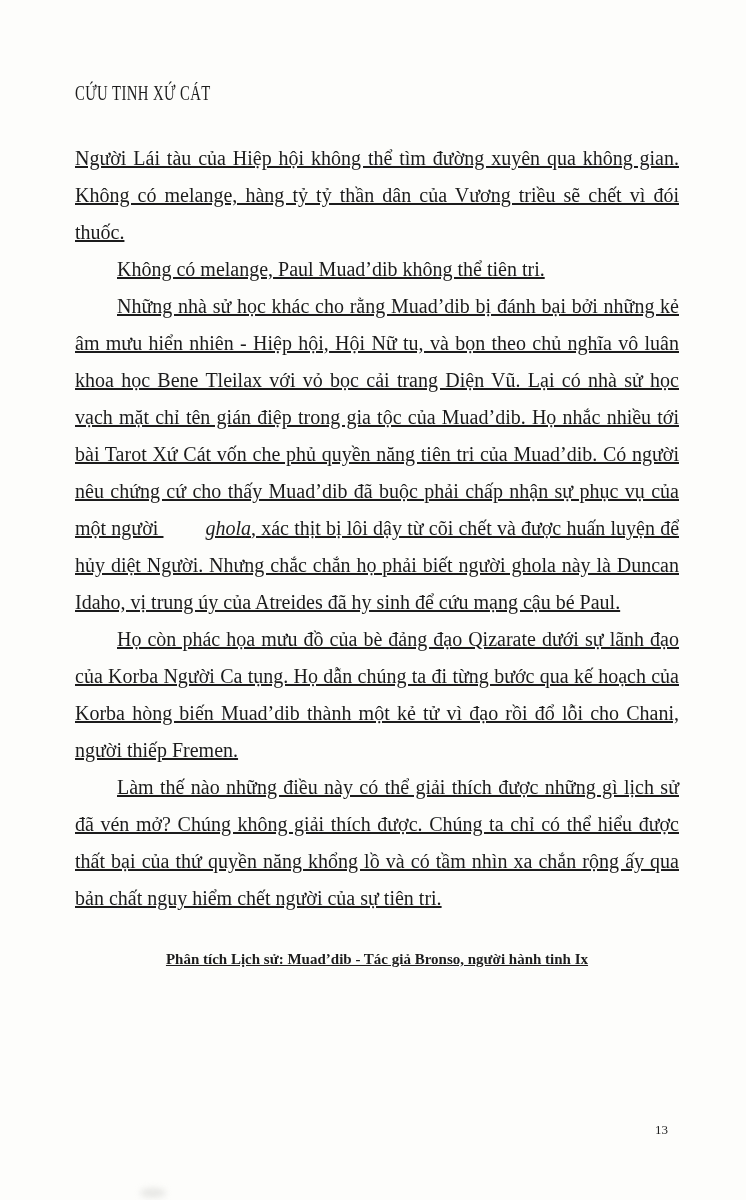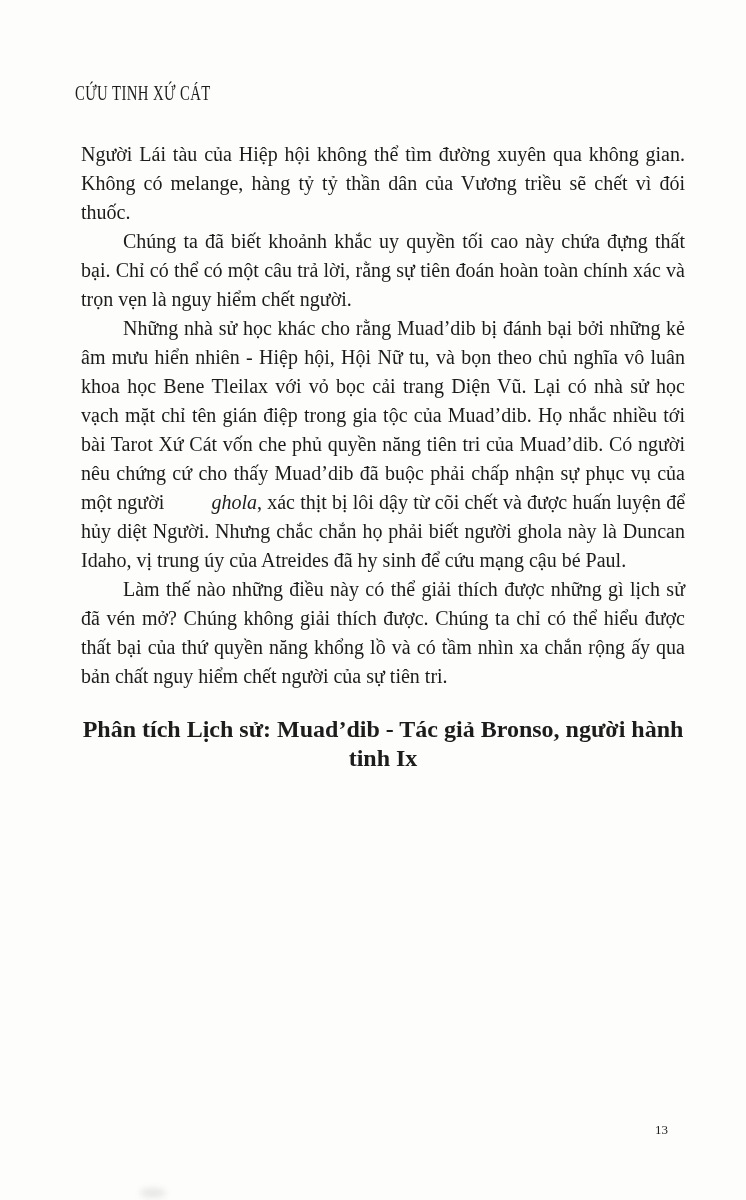--- a/index.html
+++ b/index.html
@@ -20,35 +20,36 @@
     font-size: 18px;
     font-weight: 500;
     letter-spacing: 0.5px;
     white-space: nowrap;
     transform: scale(0.82, 1.12);
     transform-origin: left top;
   }
   .body-text {
     position: absolute;
     top: 140px;
-    left: 81px;
+    left: 75px;
     width: 604px;
     font-size: 20px;
-    line-height: 29px;
+    line-height: 37px;
     text-align: justify;
     text-justify: inter-word;
+    text-decoration: underline;
   }
   .para { margin: 0; }
   .para.indent { text-indent: 42px; }
   .para em { font-style: italic; margin-left: 42px; }
   .attribution {
     margin: 24px 0 8px 0;
     text-align: center;
     font-weight: bold;
-    font-size: 24px;
+    font-size: 15px;
     text-indent: 0;
   }
   .page-number {
     position: absolute;
     top: 1122px;
     right: 78px;
     font-size: 13px;
   }
   
   .scan-smudge {
@@ -65,22 +66,23 @@
 </style>
 </head>
 <body>
 
 <div class="page">
   <header class="running-head">CỨU TINH XỨ CÁT</header>
 
   <main class="body-text">
     <div id="paragraphs">
         <p class="para"><span>Người Lái tàu của Hiệp hội không thể tìm đường xuyên qua không gian. Không có melange, hàng tỷ tỷ thần dân của Vương triều sẽ chết vì đói thuốc.</span></p>
-        <p class="para indent"><span>Chúng ta đã biết khoảnh khắc uy quyền tối cao này chứa đựng thất bại. Chỉ có thể có một câu trả lời, rằng sự tiên đoán hoàn toàn chính xác và trọn vẹn là nguy hiểm chết người.</span></p>
+        <p class="para indent"><span>Không có melange, Paul Muad’dib không thể tiên tri.</span></p>
         <p class="para indent"><span>Những nhà sử học khác cho rằng Muad’dib bị đánh bại bởi những kẻ âm mưu hiển nhiên - Hiệp hội, Hội Nữ tu, và bọn theo chủ nghĩa vô luân khoa học Bene Tleilax với vỏ bọc cải trang Diện Vũ. Lại có nhà sử học vạch mặt chỉ tên gián điệp trong gia tộc của Muad’dib. Họ nhắc nhiều tới bài Tarot Xứ Cát vốn che phủ quyền năng tiên tri của Muad’dib. Có người nêu chứng cứ cho thấy Muad’dib đã buộc phải chấp nhận sự phục vụ của một người </span><em>ghola</em><span>, xác thịt bị lôi dậy từ cõi chết và được huấn luyện để hủy diệt Người. Nhưng chắc chắn họ phải biết người ghola này là Duncan Idaho, vị trung úy của Atreides đã hy sinh để cứu mạng cậu bé Paul.</span></p>
+        <p class="para indent"><span>Họ còn phác họa mưu đồ của bè đảng đạo Qizarate dưới sự lãnh đạo của Korba Người Ca tụng. Họ dẫn chúng ta đi từng bước qua kế hoạch của Korba hòng biến Muad’dib thành một kẻ tử vì đạo rồi đổ lỗi cho Chani, người thiếp Fremen.</span></p>
         <p class="para indent"><span>Làm thế nào những điều này có thể giải thích được những gì lịch sử đã vén mở? Chúng không giải thích được. Chúng ta chỉ có thể hiểu được thất bại của thứ quyền năng khổng lồ và có tầm nhìn xa chắn rộng ấy qua bản chất nguy hiểm chết người của sự tiên tri.</span></p>
       </div>
     <p class="attribution">Phân tích Lịch sử: Muad’dib - Tác giả Bronso, người hành tinh Ix</p>
   </main>
 
   <div class="page-number">13</div>
 
   <div class="scan-smudge"></div>
 </div>
 

